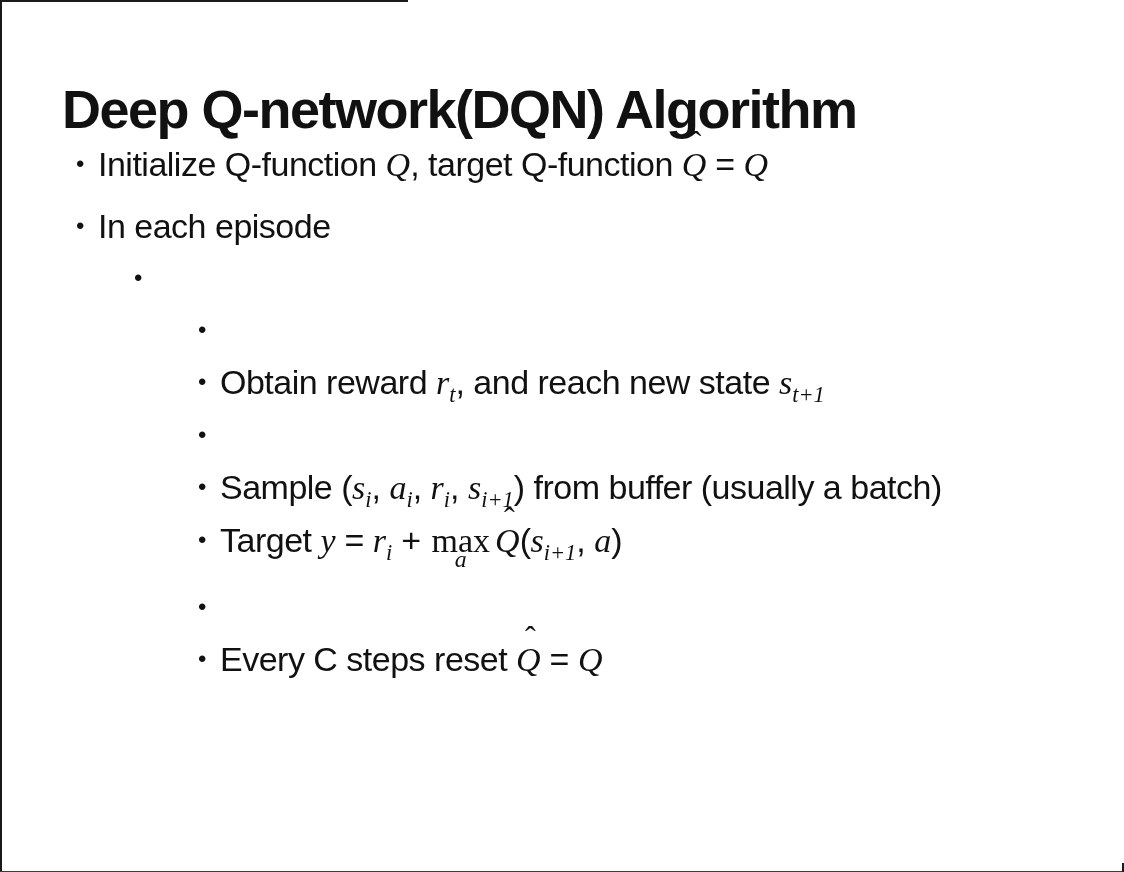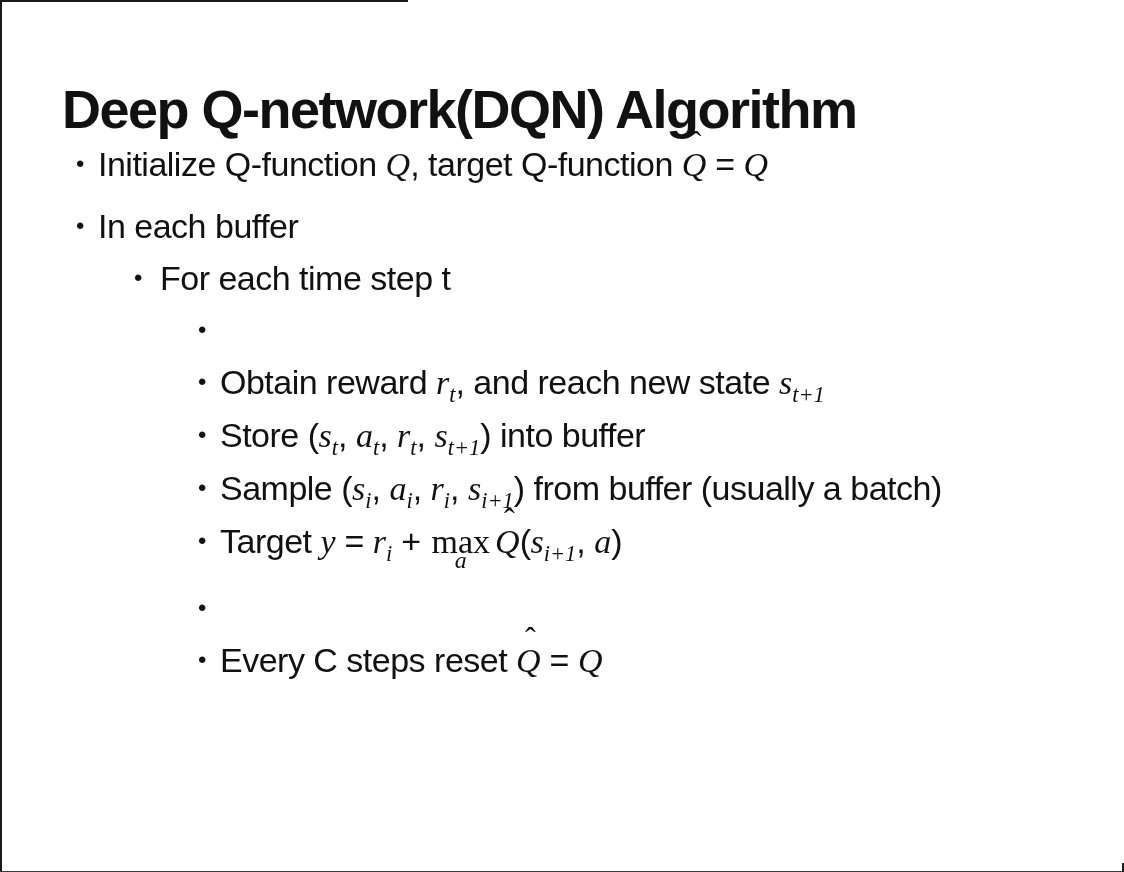--- a/index.html
+++ b/index.html
@@ -109,36 +109,34 @@
 
 <h1 class="title">Deep Q-network(DQN) Algorithm</h1>
 
 <div class="bullets">
     <div class="bullet lvl1">
       <span class="marker">•</span>
       <span class="btext">Initialize Q-function <span class="m">Q</span>, target Q-function <span class="hatwrap m"><span class="hat">ˆ</span><span>Q</span></span> = <span class="m">Q</span></span>
     </div>
     <div class="bullet lvl1">
       <span class="marker">•</span>
-      <span class="btext">In each buffer</span>
+      <span class="btext">In each episode</span>
     </div>
     <div class="bullet lvl2">
       <span class="marker">•</span>
-      <span class="btext">For each time step t</span>
     </div>
     <div class="bullet lvl3">
       <span class="marker">•</span>
     </div>
     <div class="bullet lvl3">
       <span class="marker">•</span>
       <span class="btext">Obtain reward <span class="m">r<sub>t</sub></span>, and reach new state <span class="m">s<sub>t+1</sub></span></span>
     </div>
     <div class="bullet lvl3">
       <span class="marker">•</span>
-      <span class="btext">Store (<span class="m">s<sub>t</sub></span>, <span class="m">a<sub>t</sub></span>, <span class="m">r<sub>t</sub></span>, <span class="m">s<sub>t+1</sub></span>) into buffer</span>
     </div>
     <div class="bullet lvl3">
       <span class="marker">•</span>
       <span class="btext">Sample (<span class="m">s<sub>i</sub></span>, <span class="m">a<sub>i</sub></span>, <span class="m">r<sub>i</sub></span>, <span class="m">s<sub>i+1</sub></span>) from buffer (usually a batch)</span>
     </div>
     <div class="bullet lvl3 has-under">
       <span class="marker">•</span>
       <span class="btext">Target <span class="m">y</span> = <span class="m">r<sub>i</sub></span> + <span class="maxwrap"><span class="mx">max</span><span class="under m">a</span></span><span class="hatwrap m"><span class="hat">ˆ</span><span>Q</span></span>(<span class="m">s<sub>i+1</sub></span>, <span class="m">a</span>)</span>
     </div>
     <div class="bullet lvl3">

